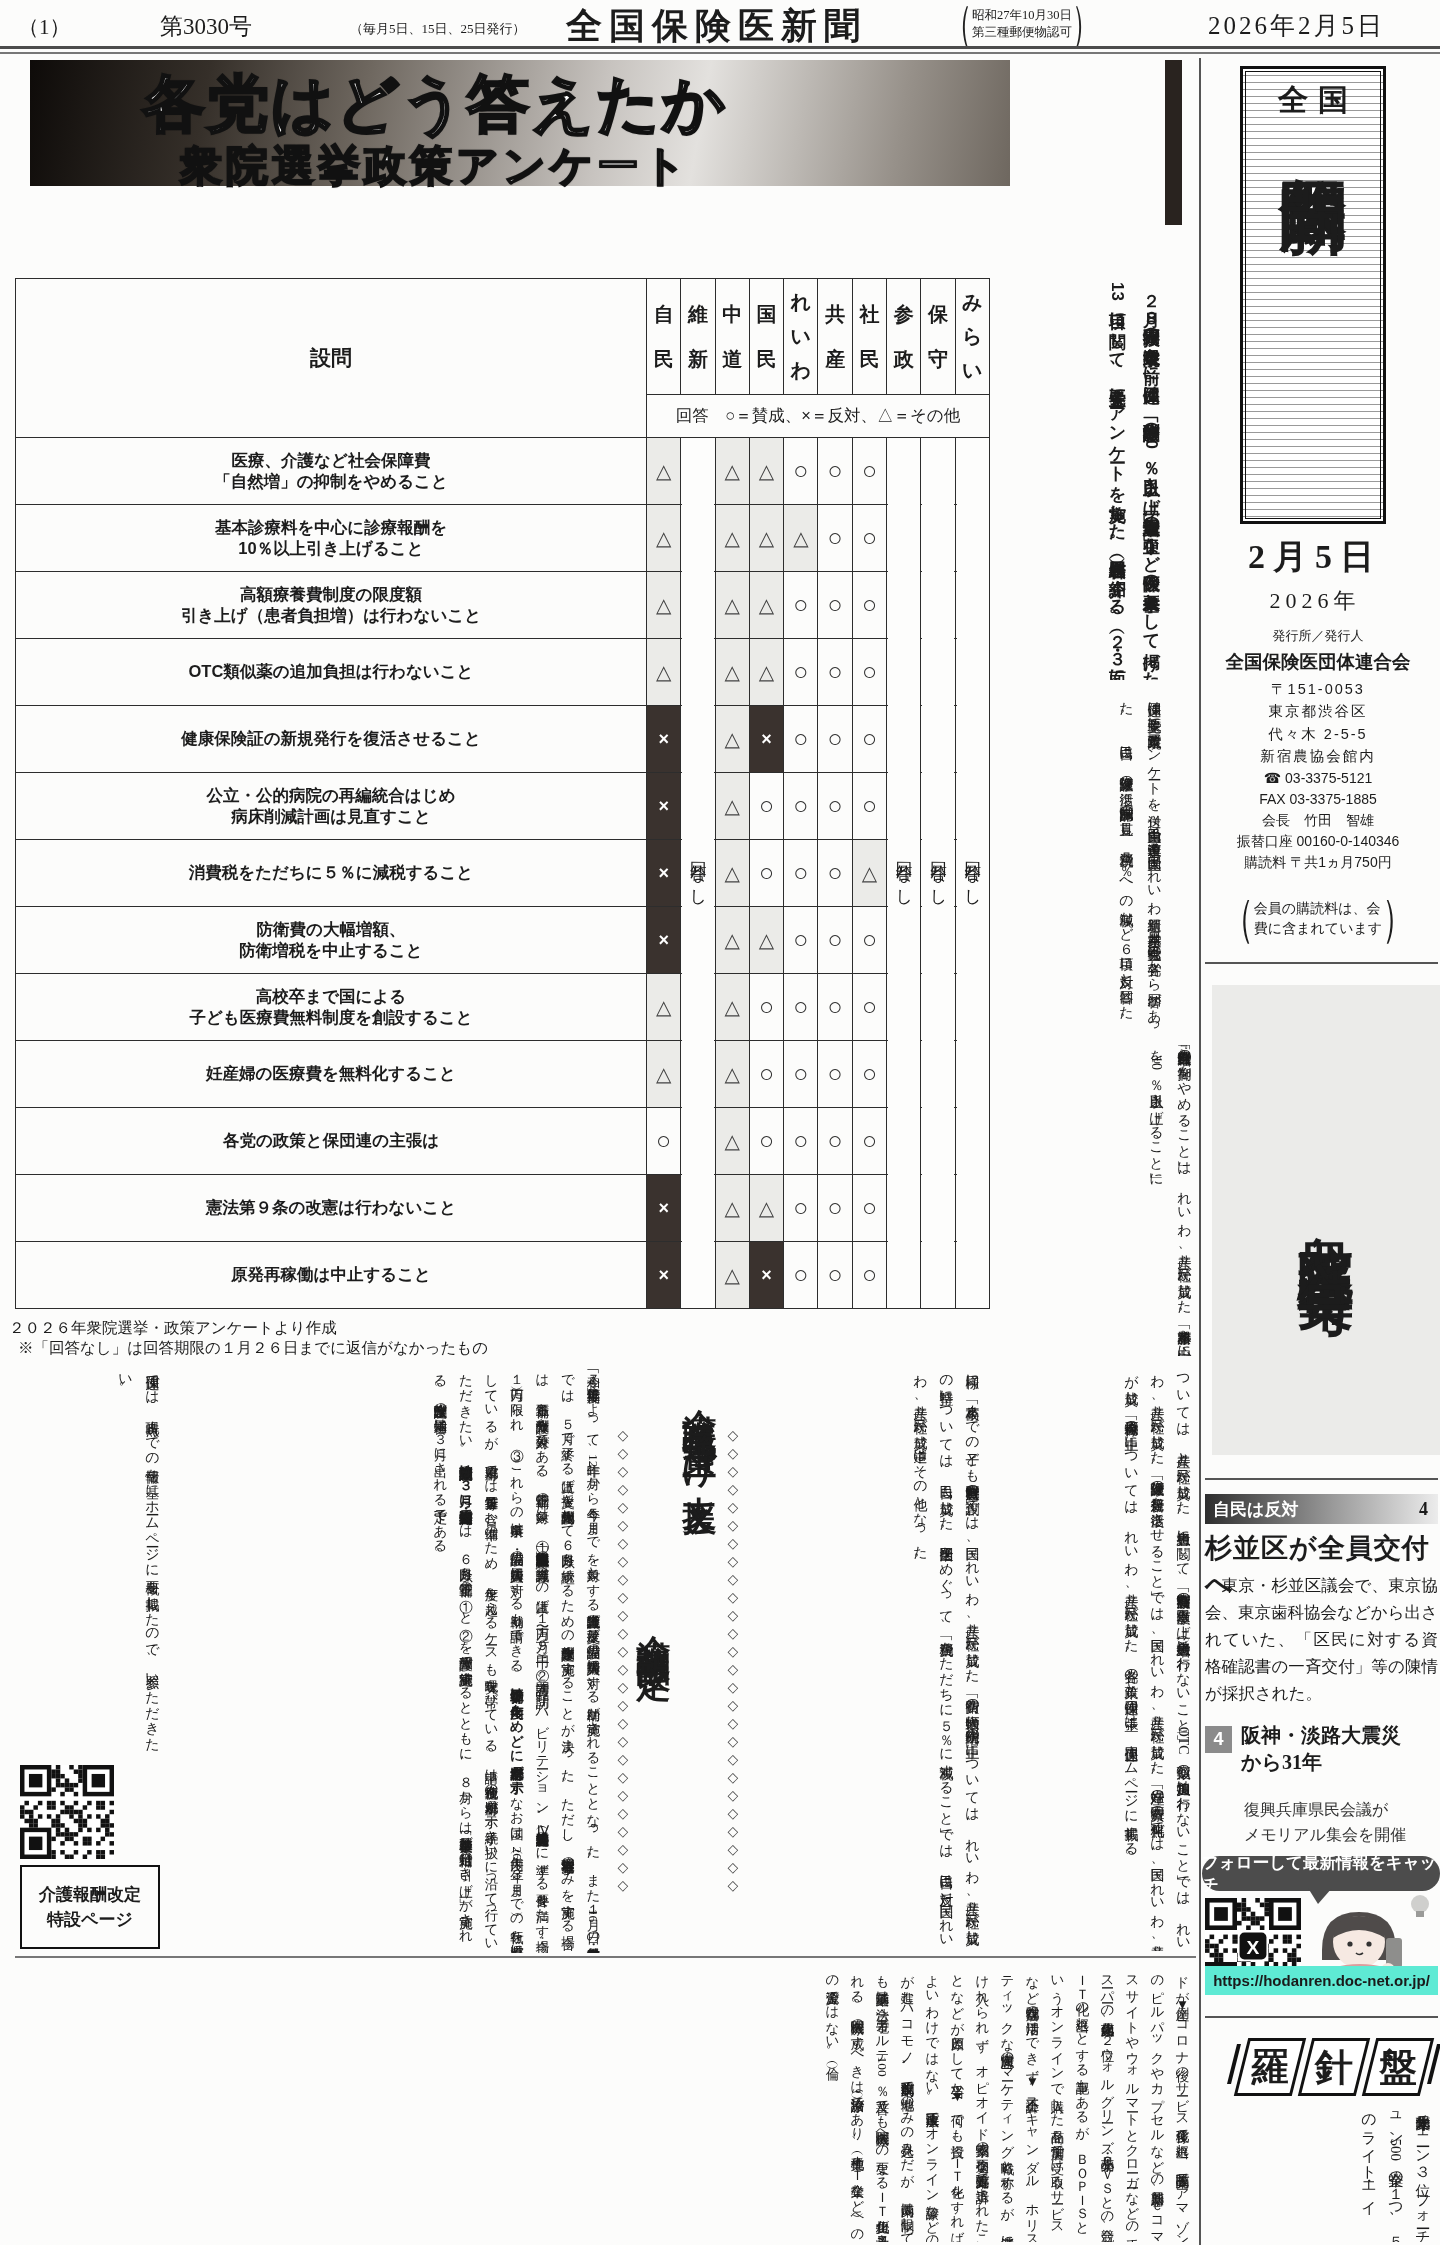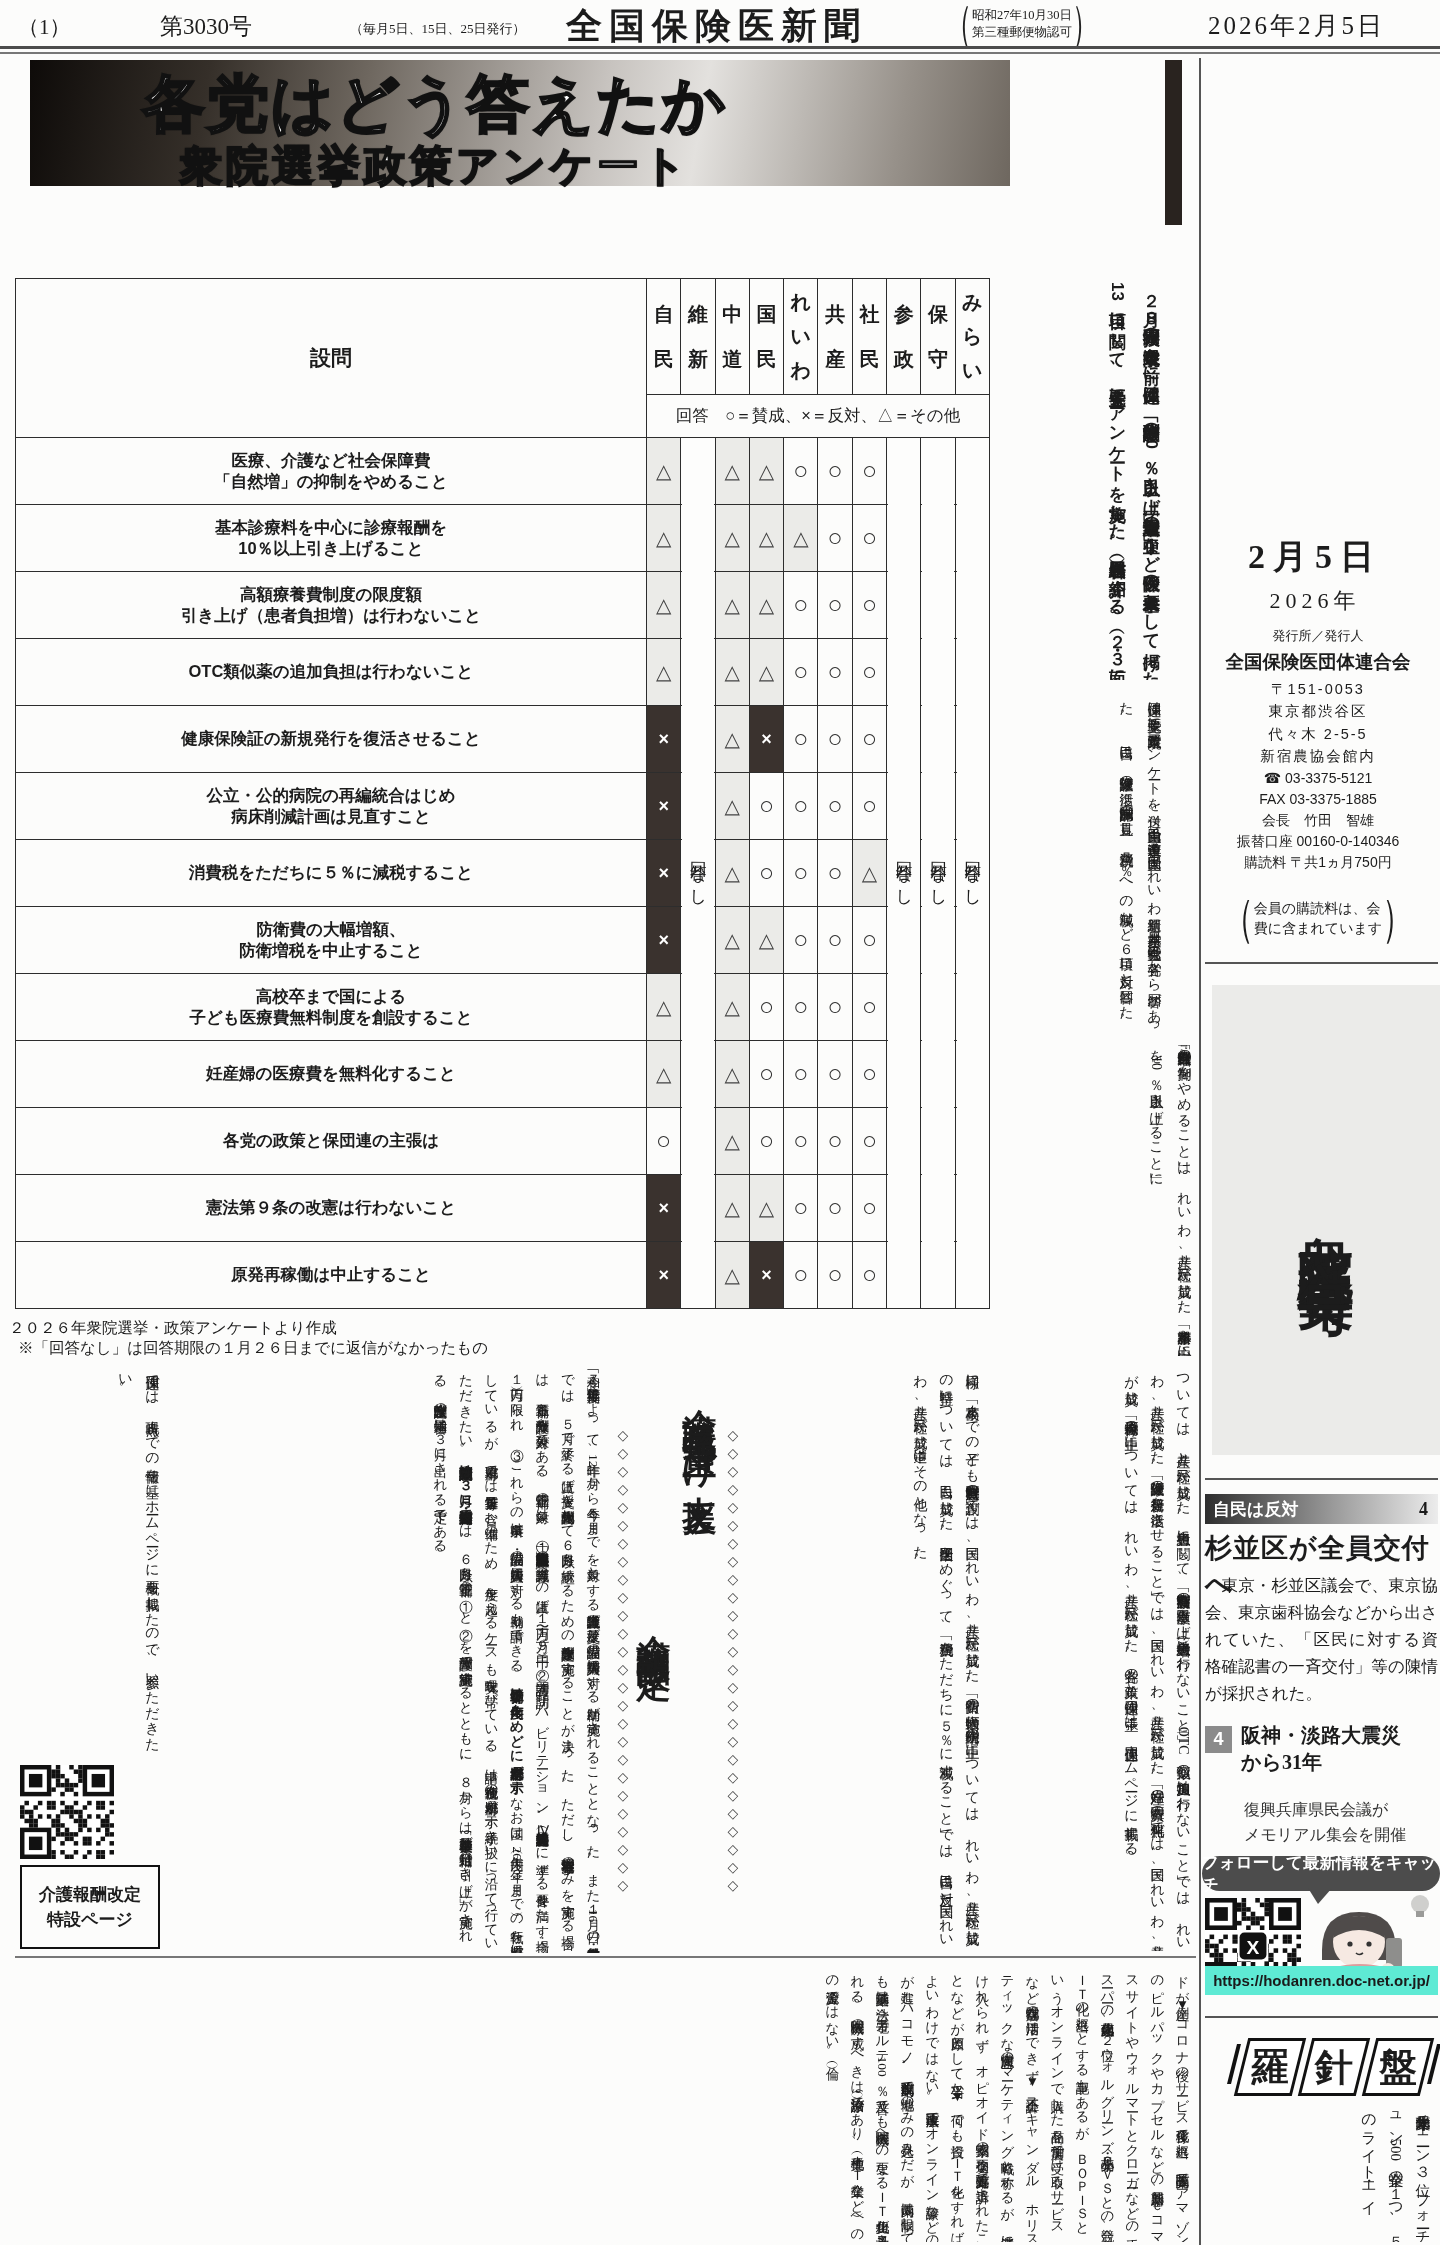--- a/index.html
+++ b/index.html
@@ -575,20 +575,26 @@
         <rect x="4.476190476190476" y="67.14285714285715" width="22.38095238095238" height="22.38095238095238" fill="#fff"></rect>
         <rect x="8.952380952380953" y="71.61904761904762" width="13.428571428571429" height="13.428571428571429" fill="#111"></rect>
       </svg>
     <div id="kaigo-qr-label" class="pre">介護報酬改定
 特設ページ</div>
   </div>
 
   <div class="abs" id="vrule"></div>
   <div class="abs" id="deco-bar"></div>
 
+  <div class="abs" id="masthead-box">
+    <div id="masthead-inner">
+      <div id="masthead-top">全国</div>
+      <div id="masthead-main">保険医新聞</div>
+    </div>
+  </div>
   <div class="abs" id="date-large">2月5日</div>
   <div class="abs" id="year">2026年</div>
   <div class="abs" id="pub-block">
       <div class="l0">発行所／発行人</div>
       <div class="l1">全国保険医団体連合会</div>
       <div class="l2">〒151-0053</div>
       <div class="l2">東京都渋谷区</div>
       <div class="l2">代々木 2-5-5</div>
       <div class="l2">新宿農協会館内</div>
       <div class="l3">☎ 03-3375-5121</div>

